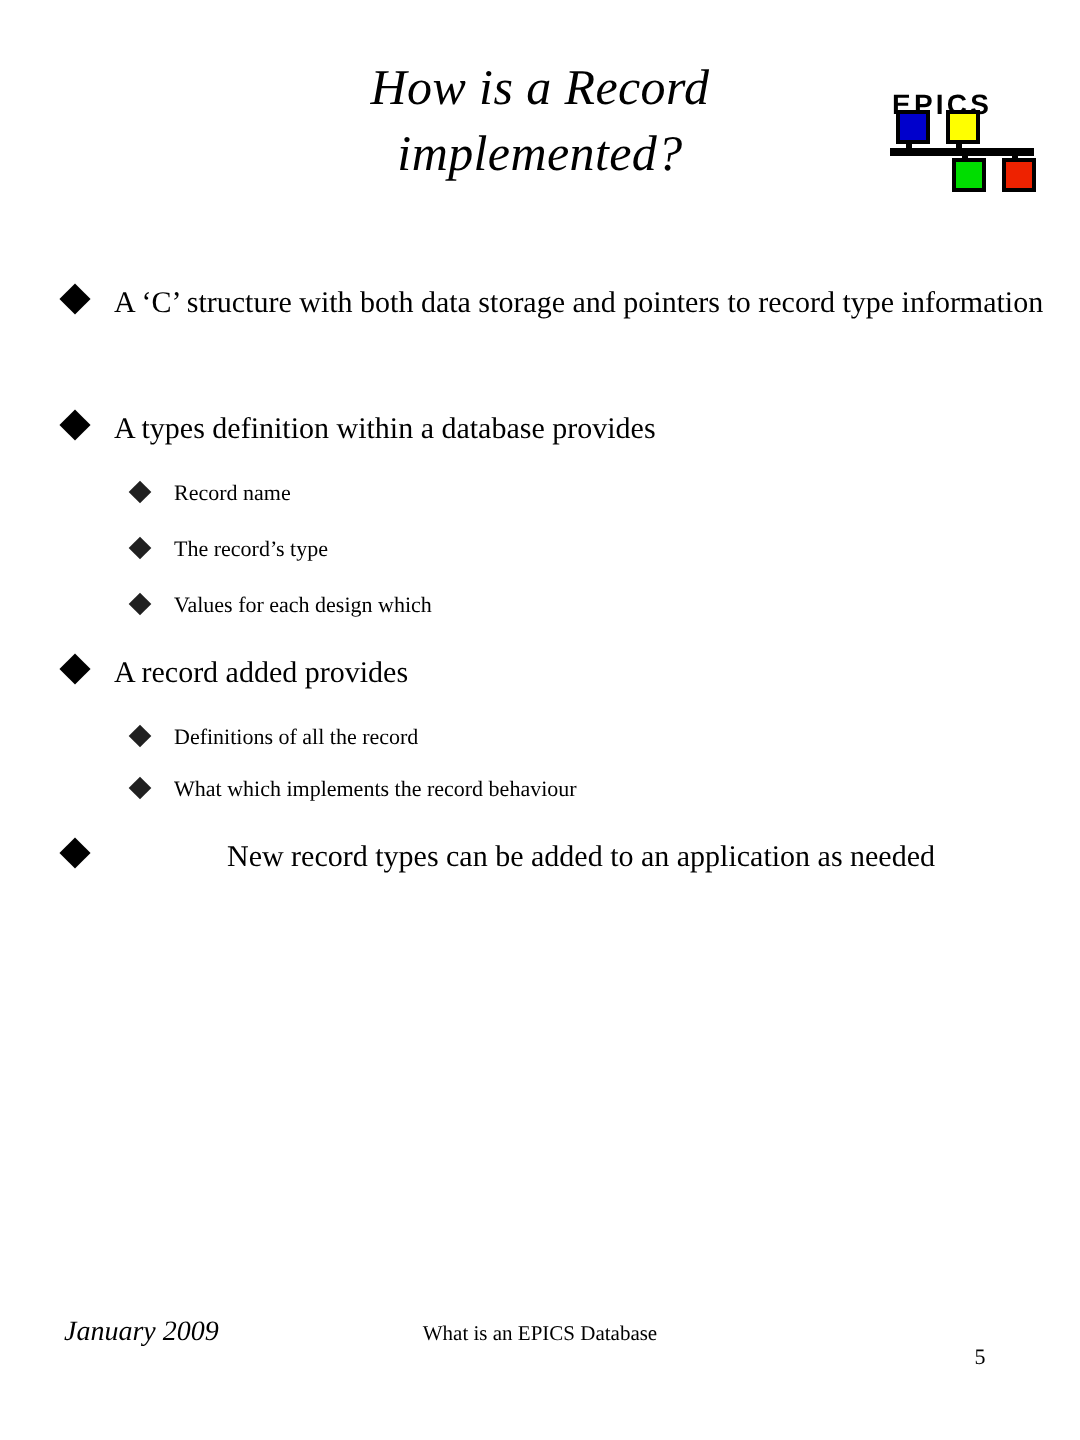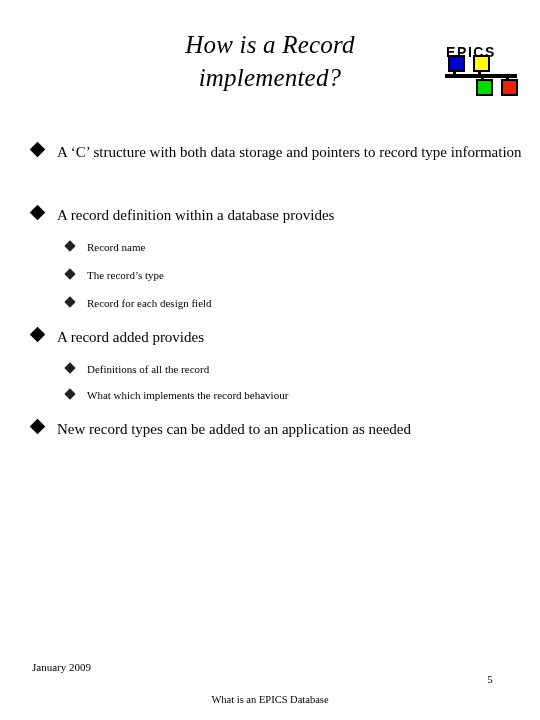--- a/index.html
+++ b/index.html
@@ -137,39 +137,39 @@
 
   
   #b1 { top: 140px; }
   #b2 { top: 203px; }
   #s1 { top: 238px; }
   #s2 { top: 266px; }
   #s3 { top: 294px; }
   #b3 { top: 325px; }
   #s4 { top: 360px; }
   #s5 { top: 386px; }
-  #b4 { top: 417px; }
+  #b4 { top: 417px; text-align: center; }
 
   
   #footer-date {
     position: absolute;
     left: 32px;
     top: 660px;
-    font-size: 11px;
+    font-size: 14px;
     line-height: 14px;
+    font-style: italic;
   }
   #footer-center {
     position: absolute;
     left: 120px;
     top: 661px;
     width: 300px;
     text-align: center;
     font-size: 10.5px;
     line-height: 14px;
-    margin-top: 32px;
   }
   #footer-page {
     position: absolute;
     left: 470px;
     top: 672px;
     width: 40px;
     text-align: center;
     font-size: 11px;
     line-height: 14px;
   }
@@ -201,36 +201,36 @@
 
   <div id="body">
 
     <div class="bullet-l1" id="b1">
       <span class="mark"></span>
       <span class="txt">A ‘C’ structure with both data storage and pointers to record type information</span>
     </div>
 
     <div class="bullet-l1" id="b2">
       <span class="mark"></span>
-      <span class="txt">A record definition within a database provides</span>
+      <span class="txt">A types definition within a database provides</span>
     </div>
 
     <div class="bullet-l2" id="s1">
       <span class="mark"></span>
       <span class="txt">Record name</span>
     </div>
 
     <div class="bullet-l2" id="s2">
       <span class="mark"></span>
       <span class="txt">The record’s type</span>
     </div>
 
     <div class="bullet-l2" id="s3">
       <span class="mark"></span>
-      <span class="txt">Record for each design field</span>
+      <span class="txt">Values for each design which</span>
     </div>
 
     <div class="bullet-l1" id="b3">
       <span class="mark"></span>
       <span class="txt">A record added provides</span>
     </div>
 
     <div class="bullet-l2" id="s4">
       <span class="mark"></span>
       <span class="txt">Definitions of all the record</span>

